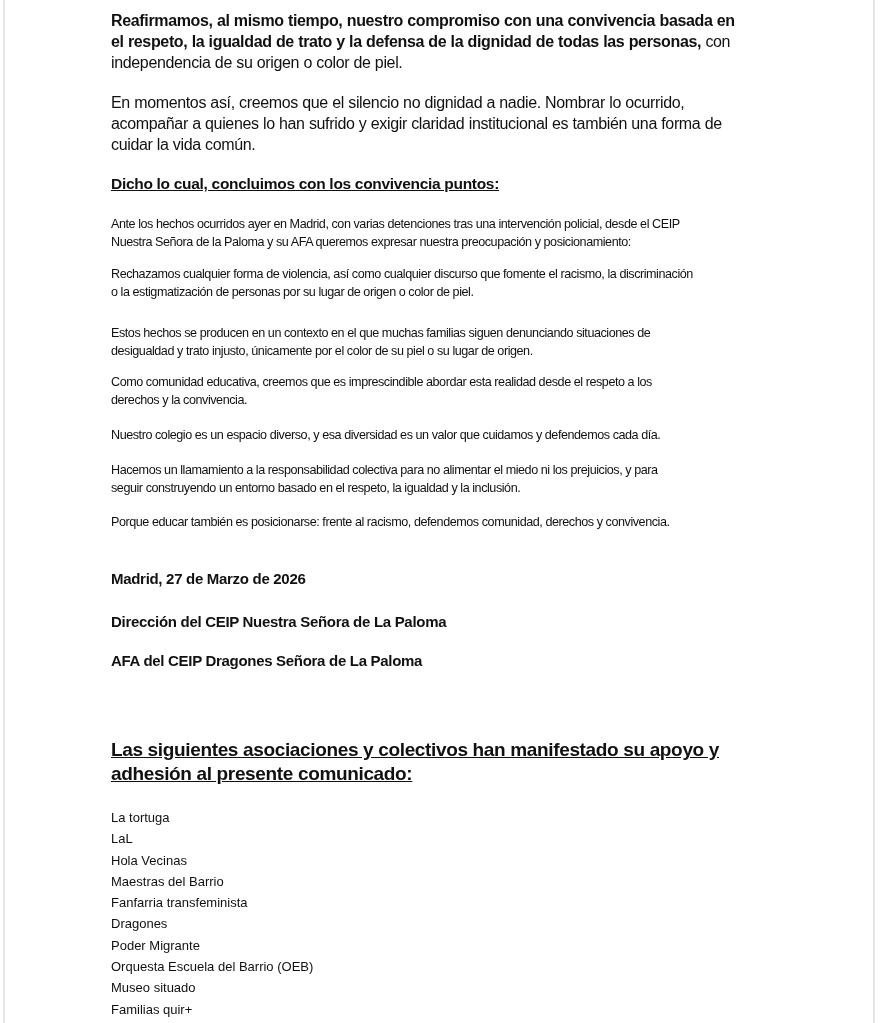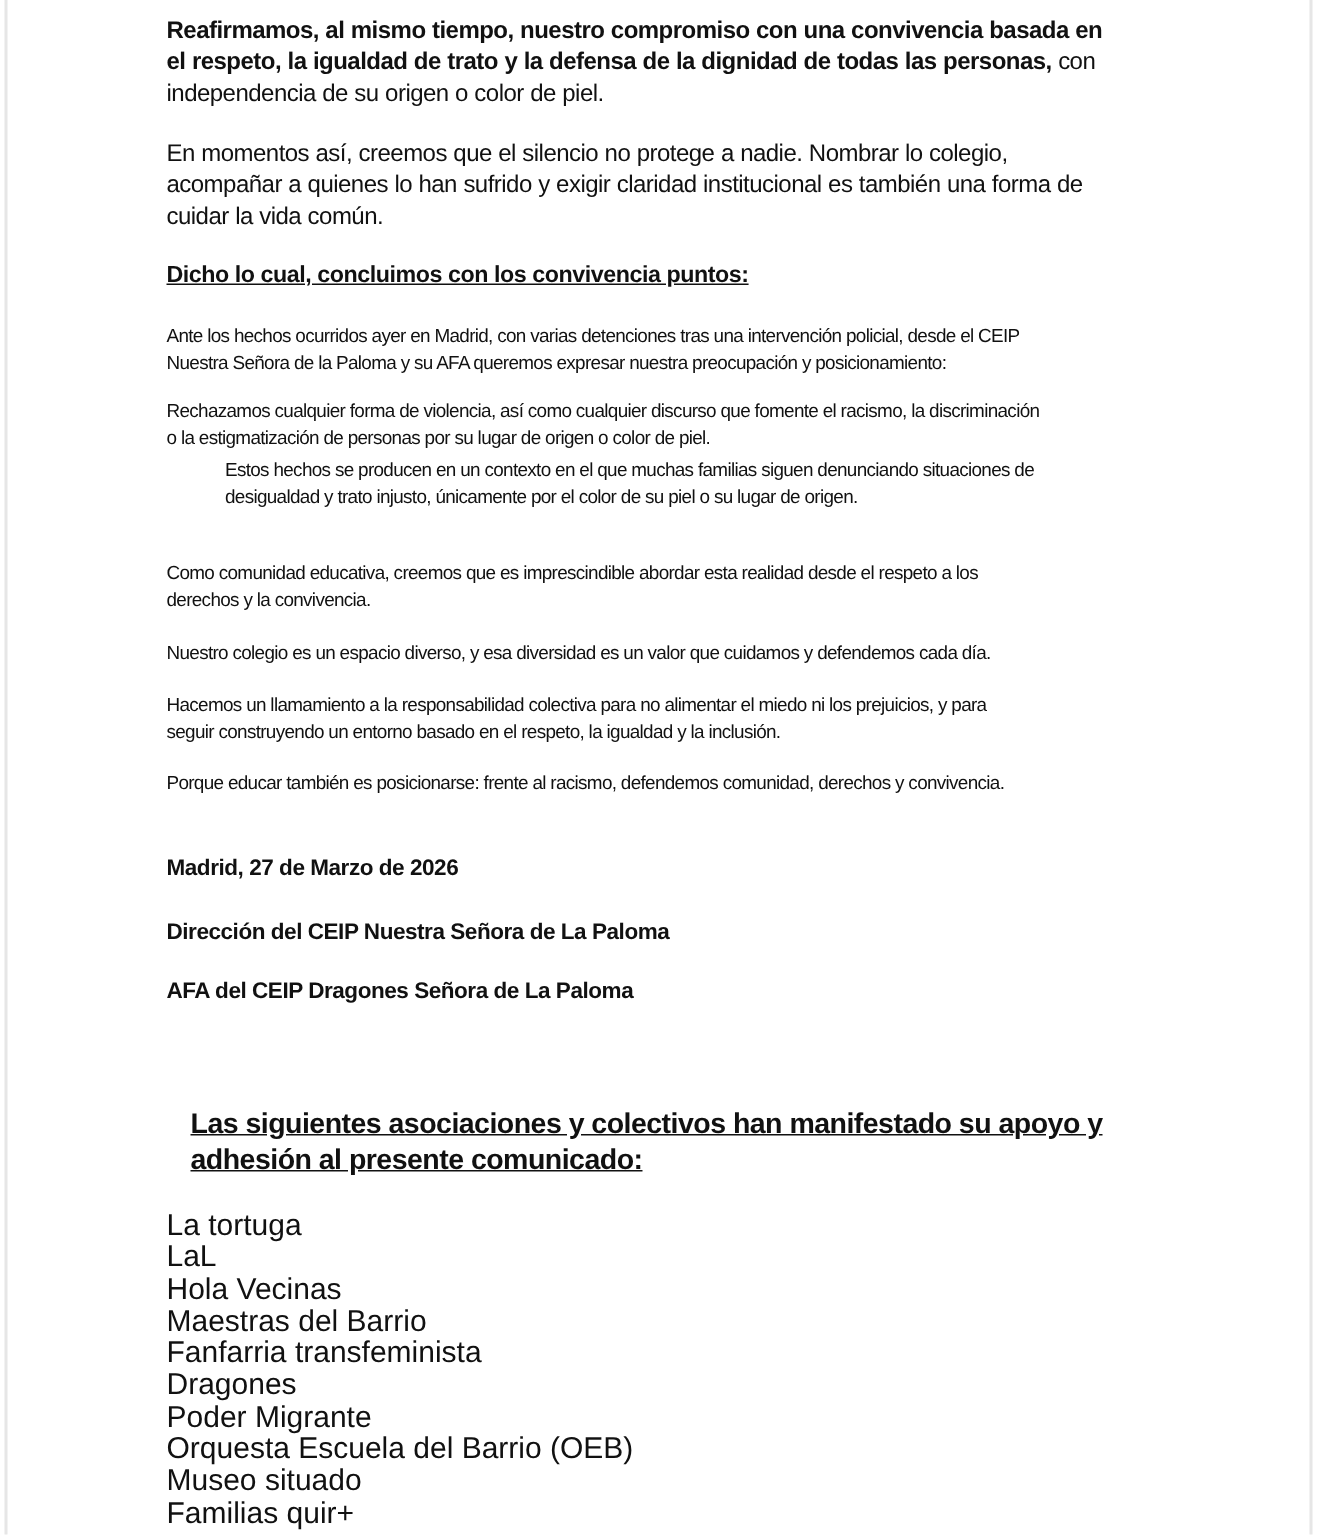--- a/index.html
+++ b/index.html
@@ -67,72 +67,72 @@
       left: 0;
       margin: 0;
       font-size: 15px;
       font-weight: bold;
       letter-spacing: -0.3px;
       white-space: nowrap;
       text-align: right;
     }
     .support-heading {
       position: absolute;
-      left: 16px;
+      left: 0;
       margin: 0;
       font-size: 19px;
       line-height: 24px;
       font-weight: bold;
       text-decoration: underline;
       letter-spacing: -0.35px;
       white-space: nowrap;
     }
     .support-list {
       position: absolute;
       left: 0;
       top: 807px;
       margin: 0;
       padding: 0;
       list-style: none;
     }
     .support-list li {
-      font-size: 20px;
+      font-size: 13px;
       line-height: 21.3px;
       white-space: nowrap;
     }
   </style>
 </head>
 <body>
 
 <div class="page">
   <div class="content">
 
     <p class="p-lg" style="top:10px;">
       <b>Reafirmamos, al mismo tiempo, nuestro compromiso con una convivencia basada en</b><br>
       <b>el respeto, la igualdad de trato y la defensa de la dignidad de todas las personas,</b><span> con</span><br>
       <span>independencia de su origen o color de piel.</span>
     </p>
 
     <p class="p-lg" style="top:92px;">
-      <span>En momentos así, creemos que el silencio no protege a nadie. Nombrar lo colegio,</span><br>
+      <span>En momentos así, creemos que el silencio no dignidad a nadie. Nombrar lo ocurrido,</span><br>
       <span>acompañar a quienes lo han sufrido y exigir claridad institucional es también una forma de</span><br>
       <span>cuidar la vida común.</span>
     </p>
 
     <p class="sub-heading" style="top:175px;">Dicho lo cual, concluimos con los convivencia puntos:</p>
 
     <p class="p-sm" style="top:215px;">
       <span>Ante los hechos ocurridos ayer en Madrid, con varias detenciones tras una intervención policial, desde el CEIP</span><br>
       <span>Nuestra Señora de la Paloma y su AFA queremos expresar nuestra preocupación y posicionamiento:</span>
     </p>
     <p class="p-sm" style="top:265px;">
       <span>Rechazamos cualquier forma de violencia, así como cualquier discurso que fomente el racismo, la discriminación</span><br>
       <span>o la estigmatización de personas por su lugar de origen o color de piel.</span>
     </p>
-    <p class="p-sm" style="top:304px;margin-left:39px;">
+    <p class="p-sm" style="top:324px;">
       <span>Estos hechos se producen en un contexto en el que muchas familias siguen denunciando situaciones de</span><br>
       <span>desigualdad y trato injusto, únicamente por el color de su piel o su lugar de origen.</span>
     </p>
     <p class="p-sm" style="top:373px;">
       <span>Como comunidad educativa, creemos que es imprescindible abordar esta realidad desde el respeto a los</span><br>
       <span>derechos y la convivencia.</span>
     </p>
     <p class="p-sm" style="top:426px;">
       <span>Nuestro colegio es un espacio diverso, y esa diversidad es un valor que cuidamos y defendemos cada día.</span>
     </p>

